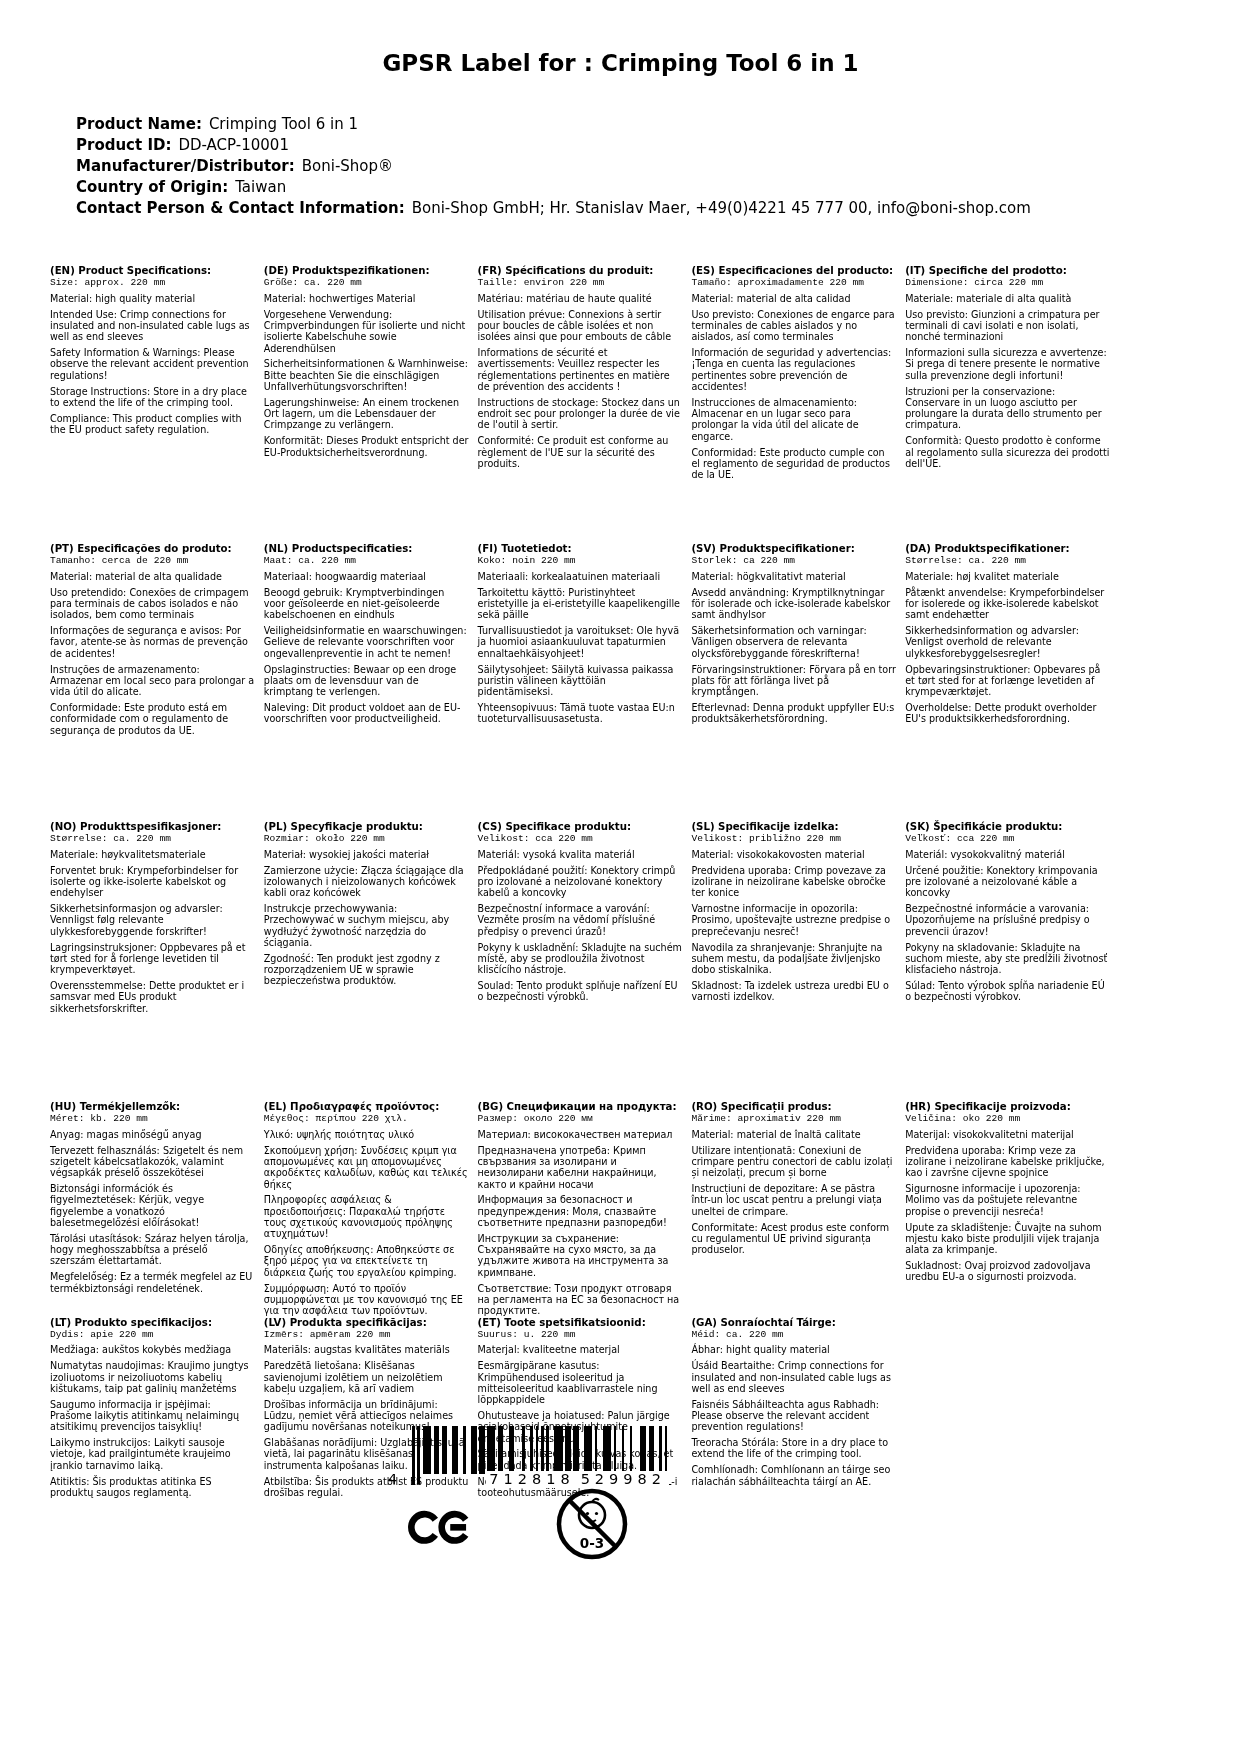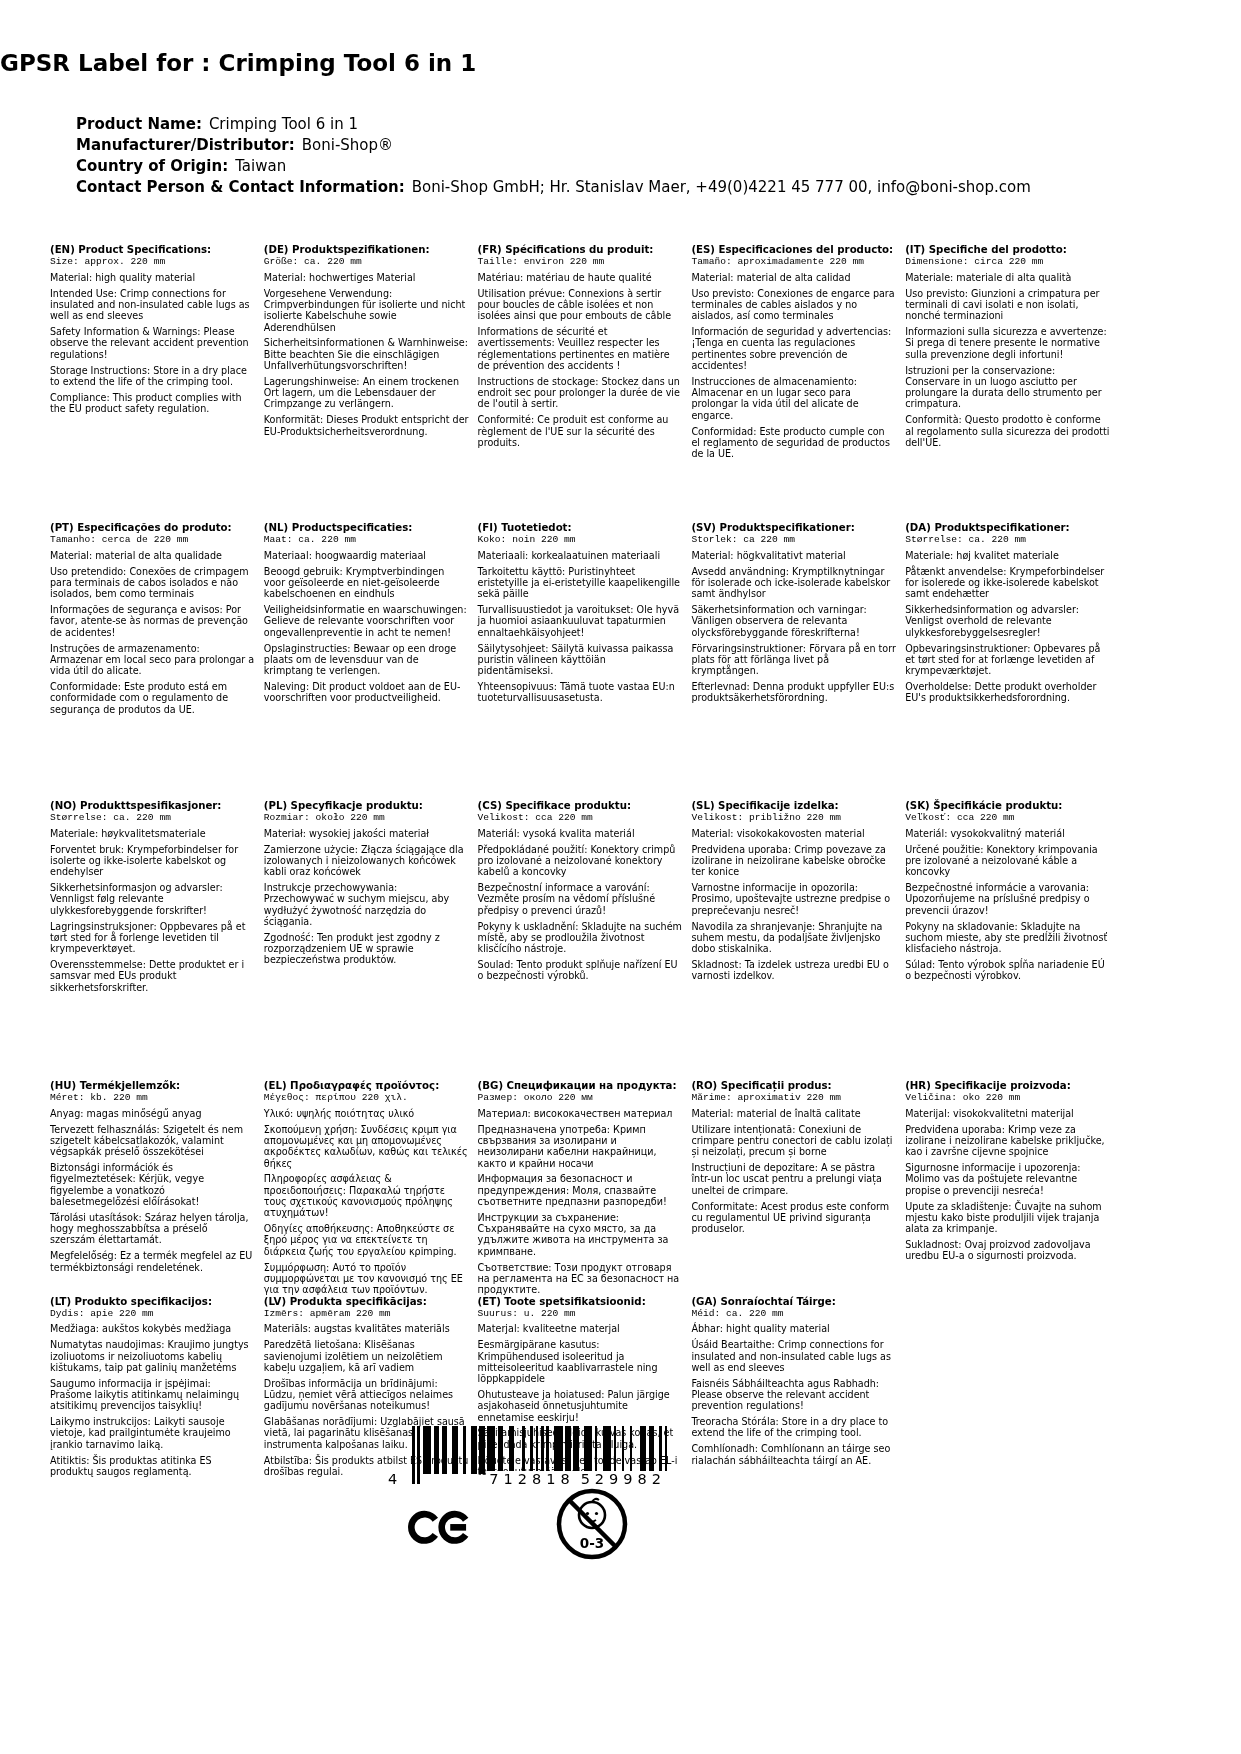--- a/index.html
+++ b/index.html
@@ -2,21 +2,21 @@
 <html><head>
 <meta charset="utf-8">
 <style>
   * { box-sizing: border-box; }
   html,body { margin:0; padding:0; }
   body {
     width:1241px; height:1754px; background:#ffffff; color:#000;
     font-family:"DejaVu Sans", sans-serif; position:relative; overflow:hidden;
   }
   .page-title {
-    margin-top:50px; font-weight:bold; font-size:23px;
+    margin-top:50px; text-align:center; font-weight:bold; font-size:23px;
   }
   .product-info {
     margin:38px 60px 0 76px; font-size:15px; line-height:21px;
   }
   .pi-row { white-space:normal; }
   .pi-label { font-weight:bold; }
   .pi-value { margin-left:7px; }
   .spec-grid {
     display:grid;
     grid-template-columns:repeat(5, 1fr);
@@ -52,20 +52,21 @@
   .ce-mark { position:absolute; left:408px; top:1499px; }
   .age-warning { position:absolute; left:554px; top:1486px; }
 </style>
 </head>
 <body>
 
 <div class="page-title">GPSR Label for : Crimping Tool 6 in 1</div>
 
 <div class="product-info">
     <div class="pi-row"><span class="pi-label">Product Name:</span><span class="pi-value">Crimping Tool 6 in 1</span></div>
+    <div class="pi-row"><span class="pi-label">Product ID:</span><span class="pi-value">DD-ACP-10001</span></div>
     <div class="pi-row"><span class="pi-label">Manufacturer/Distributor:</span><span class="pi-value">Boni-Shop®</span></div>
     <div class="pi-row"><span class="pi-label">Country of Origin:</span><span class="pi-value">Taiwan</span></div>
     <div class="pi-row"><span class="pi-label">Contact Person &amp; Contact Information:</span><span class="pi-value">Boni-Shop GmbH; Hr. Stanislav Maer, +49(0)4221 45 777 00, info@boni-shop.com</span></div>
   </div>
 
 <div class="spec-grid">
     <div class="spec-block">
       <div class="spec-heading">(EN) Product Specifications:</div>
       <div class="spec-para">Size: approx. 220 mm</div>
       <div class="spec-para">Material: high quality material</div>

